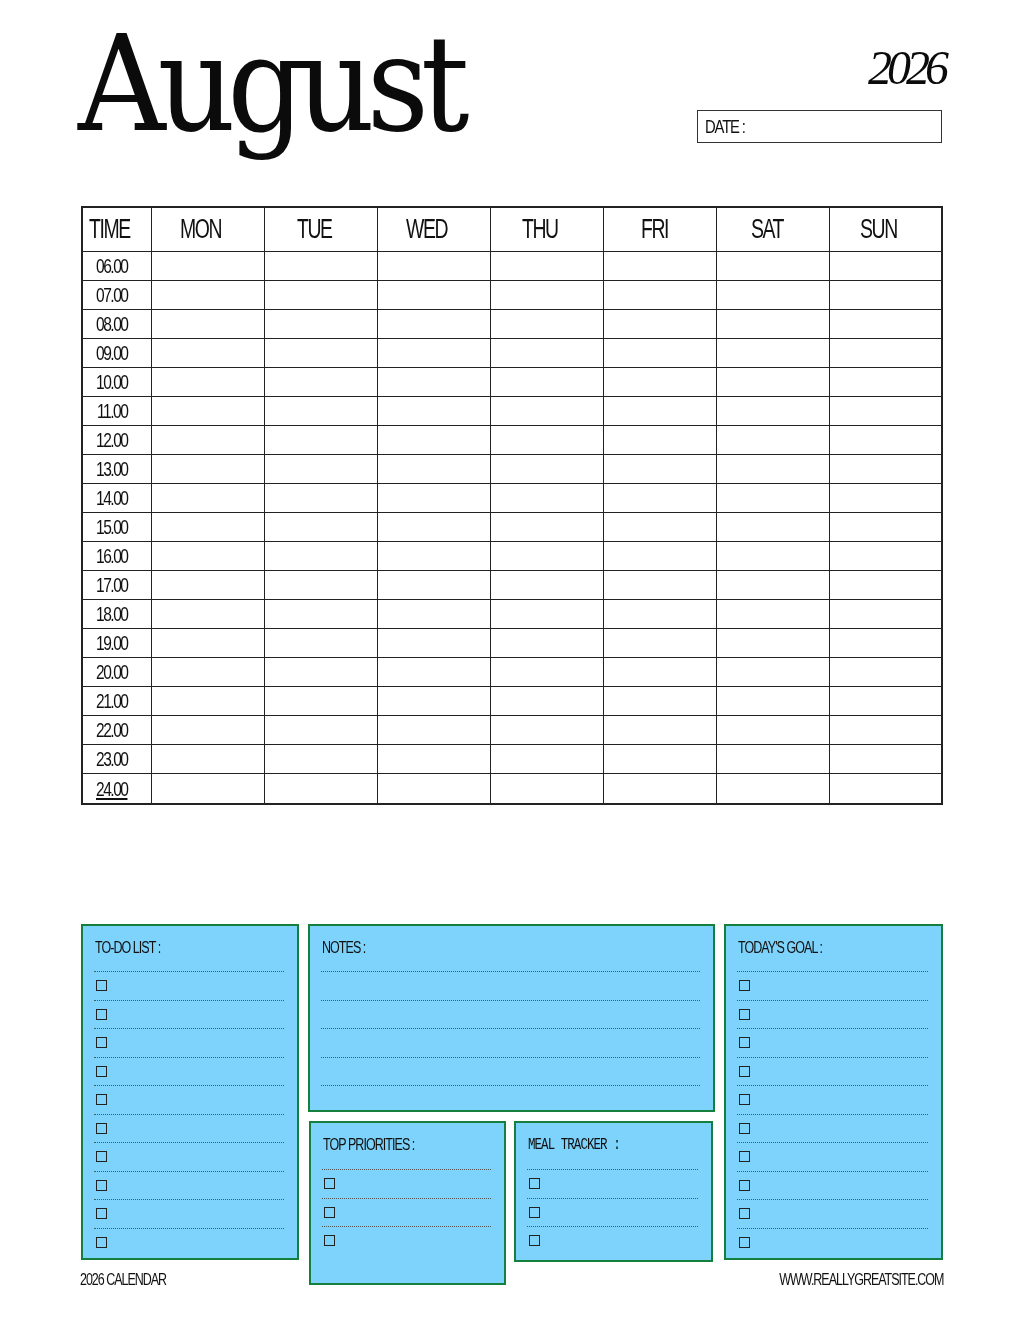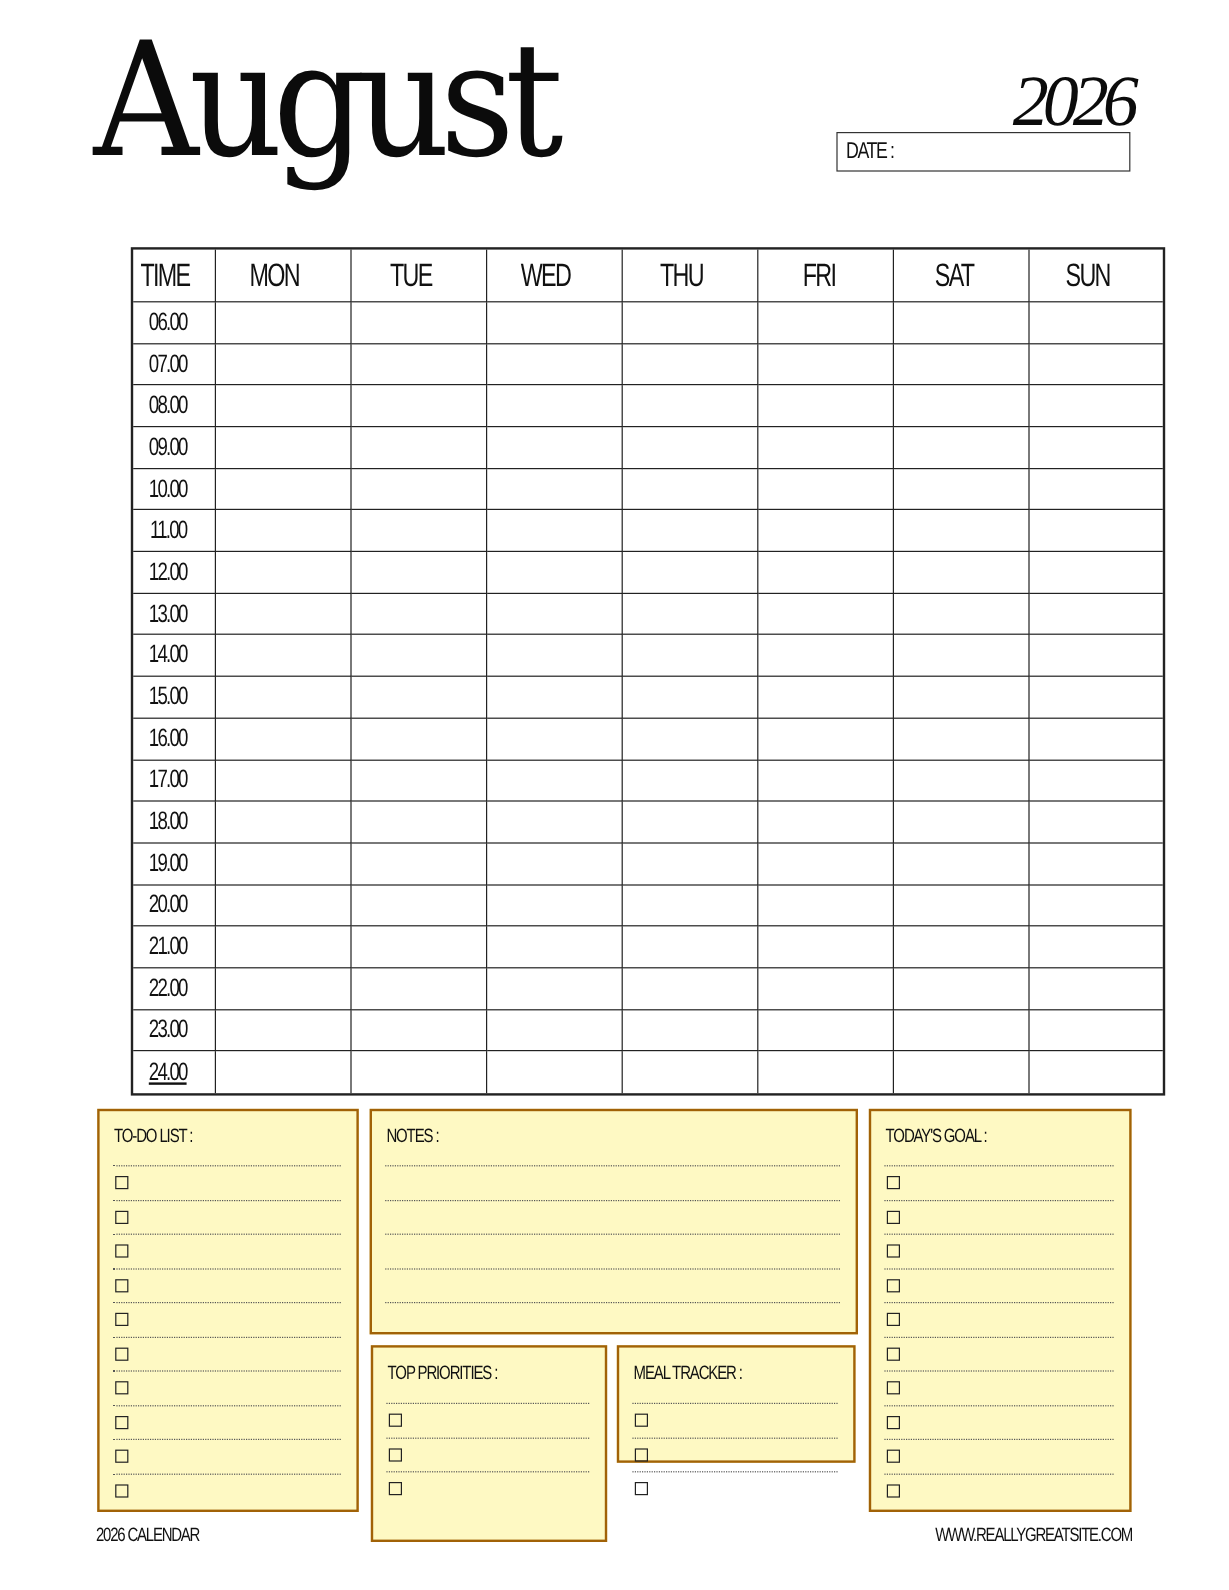--- a/index.html
+++ b/index.html
@@ -7,49 +7,48 @@
   .cond { font-family:"Liberation Sans Narrow","Liberation Sans", sans-serif; transform-origin:left center; }
 
   .month-title {
     position:absolute; left:78px; top:18px;
     font-family:"DejaVu Serif","Liberation Serif", serif;
     font-size:132px; line-height:1; letter-spacing:-9px; color:#0b0b0b;
     transform:scaleX(0.92); transform-origin:left top;
     font-weight:normal;
   }
   .year {
-    position:absolute; right:80px; top:54px;
+    position:absolute; right:80px; top:44px;
     font-family:"Liberation Serif","DejaVu Serif", serif;
-    font-style:italic; font-size:60px; letter-spacing:-5px; color:#0b0b0b;
+    font-style:italic; font-size:48px; letter-spacing:-5px; color:#0b0b0b;
     line-height:1;
   }
   .date-box {
     position:absolute; left:697px; top:110px; width:245px; height:33px;
     border:1.5px solid #333; box-sizing:border-box;
     display:flex; align-items:center; padding-left:7px;
   }
   .date-label { font-size:19px; letter-spacing:-1.5px; transform:scaleX(0.78); transform-origin:left center; display:inline-block; white-space:nowrap; }
 
   
   .schedule {
-    position:absolute; left:81px; top:206px; width:862px; height:707px;
+    position:absolute; left:81px; top:206px; width:862px; height:599px;
     border:2px solid #222; box-sizing:border-box;
     display:grid;
     grid-template-columns: 69px 113px 113px 113px 113px 113px 113px 1fr;
     grid-template-rows: 44px repeat(19, 1fr);
-    margin-left: 28px;
   }
   .cell { border-right:1.6px solid #222; border-bottom:1.6px solid #222; box-sizing:border-box; display:flex; align-items:center; justify-content:center; overflow:hidden; }
   .cell.last-col { border-right:none; }
   .cell.last-row { border-bottom:none;text-decoration:underline; }
   .hdr-text { font-size:27px; letter-spacing:-2px; transform:scaleX(0.72); display:inline-block; white-space:nowrap; }
   .time-text { font-size:21px; letter-spacing:-2px; transform:scaleX(0.74); display:inline-block; white-space:nowrap; }
 
   
-  .panel { position:absolute; border:2px solid #a16207; box-sizing:border-box; background:#fef9c3; }
+  .panel { position:absolute; border:2px solid #15803d; box-sizing:border-box; background:#7dd3fc; }
   .panel-title { position:absolute; left:12px; top:13px; font-size:16px; letter-spacing:-1.2px; transform:scaleX(0.78); transform-origin:left center; white-space:nowrap; display:inline-block; }
   .dots { position:absolute; left:11px; right:13px; height:0; border-top:1.4px dotted #555; }
   .check { position:absolute; left:13px; width:9px; height:9px; border:1.6px solid #222; box-sizing:content-box; }
 
   .footer-left, .footer-right { position:absolute; top:1271px; font-size:16px; letter-spacing:-1.3px; white-space:nowrap; }
   .footer-left { left:80px; transform:scaleX(0.78); transform-origin:left center; }
   .footer-right { right:81px; transform:scaleX(0.78); transform-origin:right center; }
 </style>
 </head>
 <body>
@@ -314,21 +313,21 @@
 <div class="panel" id="panel-priorities" style="left:309px; top:1121px; width:197px; height:164px;">
   <span class="panel-title">TOP PRIORITIES :</span>
 <div class="dots" style="top: 46px;"></div>
     <div class="check" style="top: 55px;"></div>
     <div class="dots" style="top: 74.5px;"></div>
     <div class="check" style="top: 83.5px;"></div>
     <div class="dots" style="top: 103px;"></div>
     <div class="check" style="top: 112px;"></div>
   </div>
 
-<div class="panel" id="panel-meal" style="left:514px; top:1121px; width:199px; height:98px;">
+<div class="panel" id="panel-meal" style="left:514px; top:1121px; width:199px; height:141px;font-family:Liberation Mono, monospace;">
   <span class="panel-title">MEAL TRACKER :</span>
 <div class="dots" style="top: 46px;"></div>
     <div class="check" style="top: 55px;"></div>
     <div class="dots" style="top: 74.5px;"></div>
     <div class="check" style="top: 83.5px;"></div>
     <div class="dots" style="top: 103px;"></div>
     <div class="check" style="top: 112px;"></div>
   </div>
 
 <div class="panel" id="panel-goal" style="left:724px; top:924px; width:219px; height:336px;">

